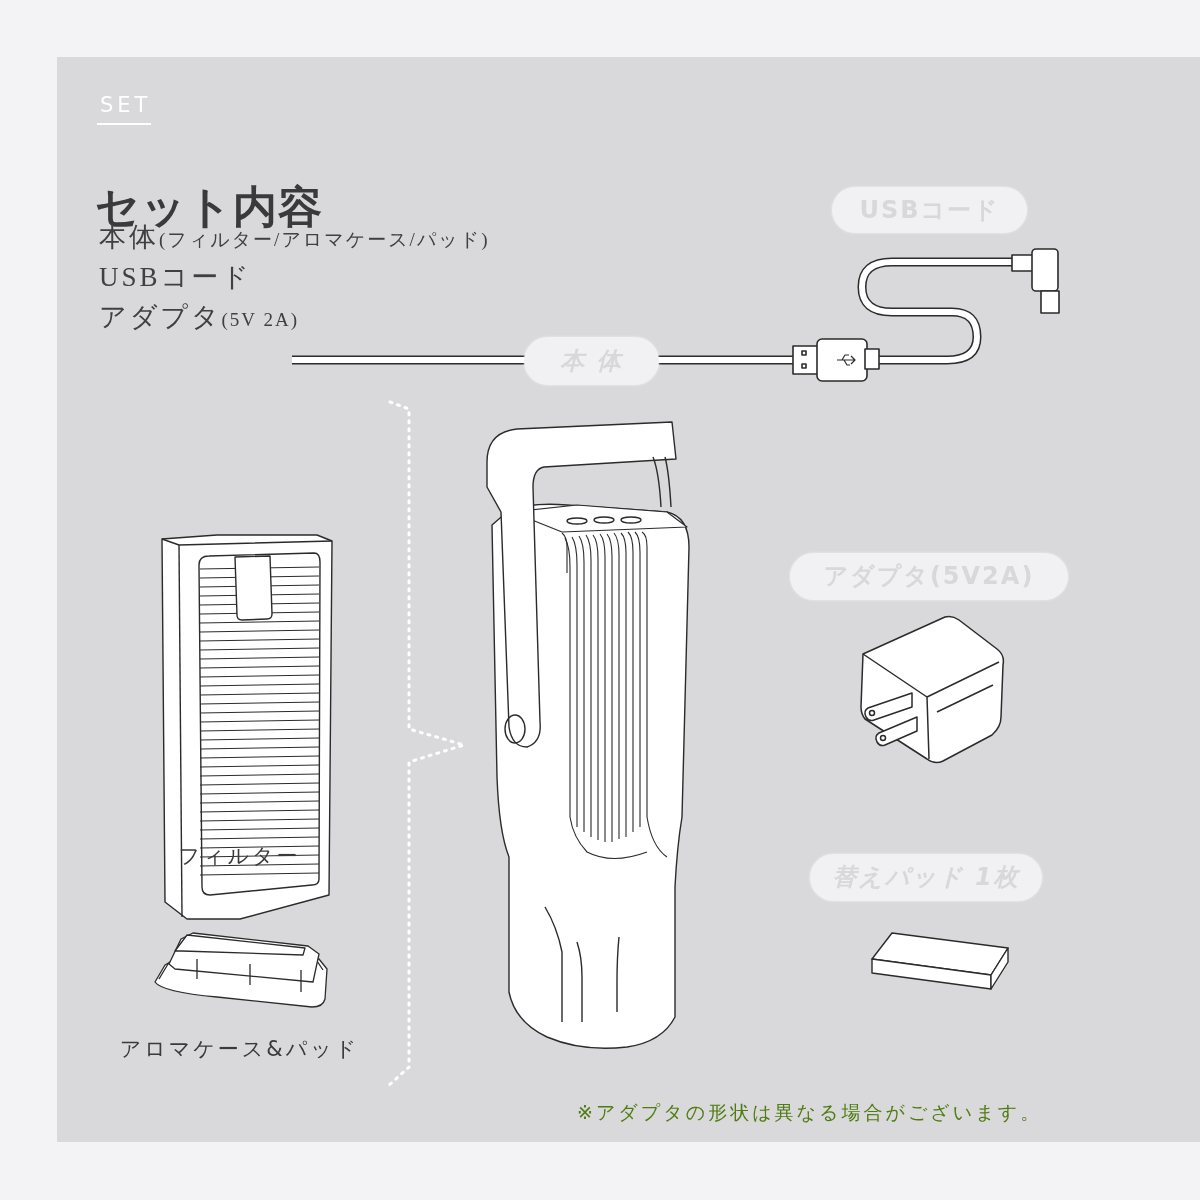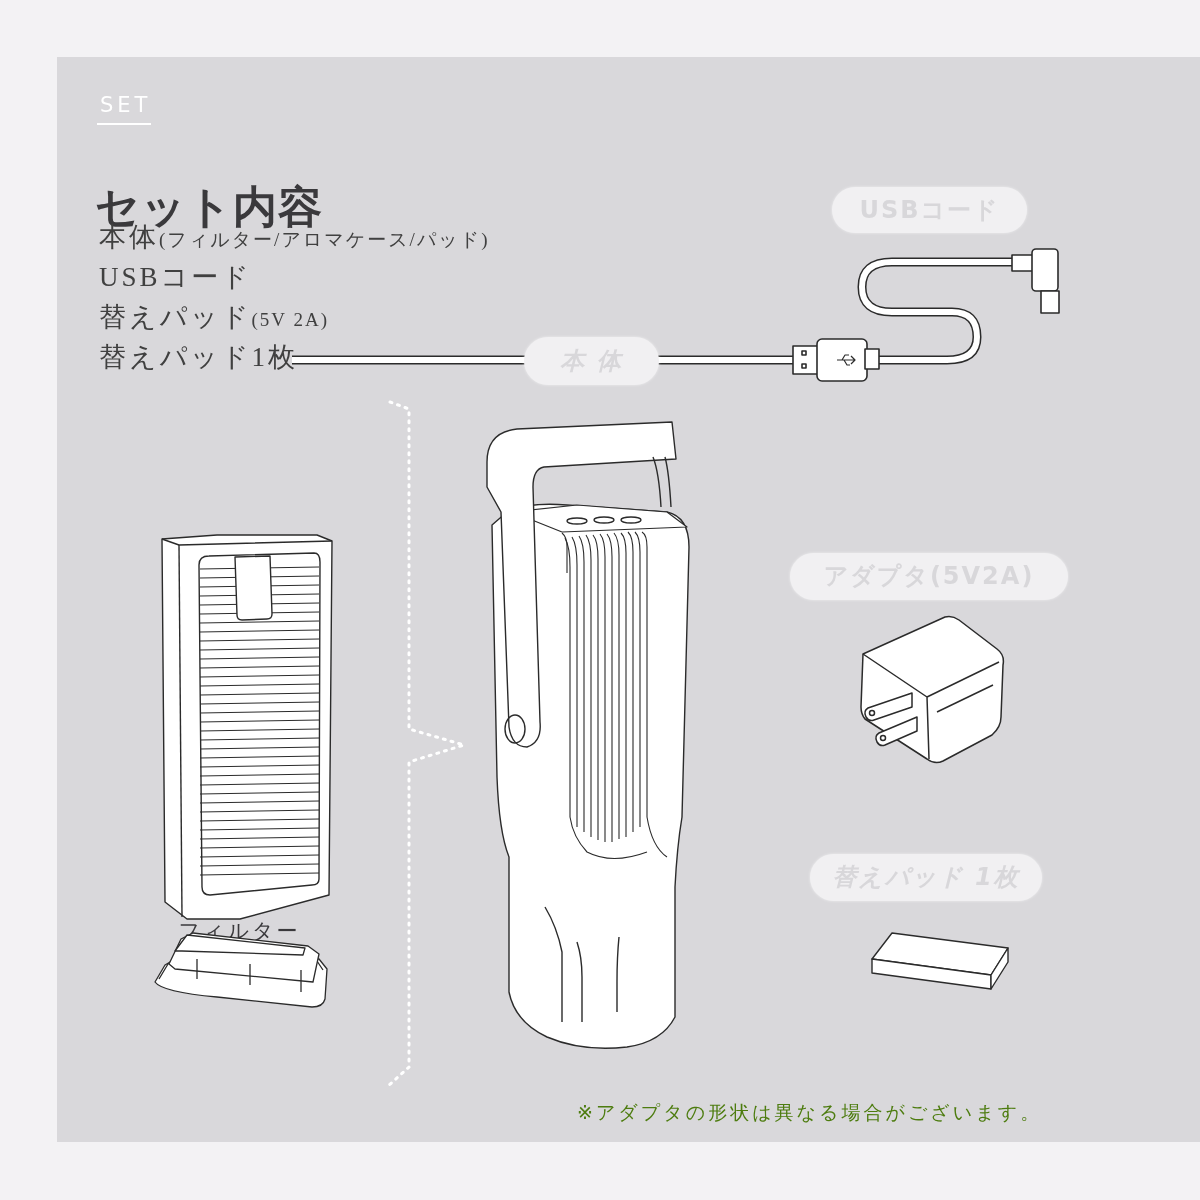--- a/index.html
+++ b/index.html
@@ -44,22 +44,21 @@
 
 <div class="frame">
 
   <div class="abs set-label">SET</div>
   <div class="abs set-underline"></div>
   <div class="abs title">セット内容</div>
 
   <div class="abs list">
     <div class="list-item"><span>本体</span><span class="sub">(フィルター/アロマケース/パッド)</span></div>
     <div class="list-item"><span>USBコード</span></div>
-    <div class="list-item"><span>替えパッド</span><span class="sub">(5V 2A)</span></div>
-    <div class="list-item"><span>替えパッド1枚</span></div>
+    <div class="list-item"><span>アダプタ</span><span class="sub">(5V 2A)</span></div>
   </div>
 
   <div class="abs pill" style="left:775px; top:130px; width:195px; height:46px; line-height:46px;">USBコード</div>
 
   <svg style="left:0;top:0;" width="1085" height="1085" viewBox="0 0 1085 1085">
     <g fill="#ffffff" stroke="#2b2b2b" stroke-width="1.6" stroke-linejoin="round">
 
       <path d="M235 303 L890 303 Q920 303 920 280 L920 280 Q920 255 895 255 L835 255 Q805 255 805 230 Q805 205 835 205 L960 205" fill="none" stroke="#2b2b2b" stroke-width="9"></path>
       <path d="M235 303 L890 303 Q920 303 920 280 Q920 255 895 255 L835 255 Q805 255 805 230 Q805 205 835 205 L960 205" fill="none" stroke="#ffffff" stroke-width="6"></path>
 
@@ -159,33 +158,34 @@
         <line x1="143" y1="773" x2="262" y2="771"></line>
         <line x1="143" y1="782" x2="262" y2="780"></line>
         <line x1="143" y1="791" x2="262" y2="789"></line>
         <line x1="143" y1="800" x2="262" y2="798"></line>
         <line x1="143" y1="809" x2="262" y2="807"></line>
         <line x1="143" y1="818" x2="262" y2="816"></line>
       </g>
       <path d="M178 500 L213 499 L215 557 Q215 562 210 562 L185 563 Q180 563 180 558 Z"></path>
     </g>
   </svg>
-  <div class="abs caption" style="left:100px; top:860px; width:165px;">フィルター</div>
+  <div class="abs caption" style="left:100px; top:785px; width:165px;">フィルター</div>
 
   <svg style="left:0;top:0;" width="1085" height="1085" viewBox="0 0 1085 1085">
     <g fill="#ffffff" stroke="#2b2b2b" stroke-width="1.3" stroke-linejoin="round">
       <path d="M98 925 L108 908 L142 888 L262 902 L270 912 L268 942 Q266 950 255 950 L160 940 Q105 935 98 925 Z"></path>
       <path d="M102 922 L111 907 L143 890 L260 904 L266 913" fill="none"></path>
       <path d="M112 907 L124 882 L136 876 L251 889 L262 897 L256 925 L118 912 Z"></path>
       <path d="M118 894 L130 878 L248 891 L246 898 L125 894 Z"></path>
       <line x1="140" y1="902" x2="140" y2="922" fill="none"></line>
       <line x1="193" y1="907" x2="193" y2="928" fill="none"></line>
       <line x1="244" y1="913" x2="244" y2="935" fill="none"></line>
     </g>
   </svg>
+  <div class="abs caption" style="left:50px; top:978px; width:265px;">アロマケース&amp;パッド</div>
 
   <div class="abs pill" style="left:733px; top:468px; width:278px; height:47px; line-height:47px;margin-top:28px;">アダプタ(5V2A)</div>
 
   <svg style="left:0;top:0;" width="1085" height="1085" viewBox="0 0 1085 1085">
     <g fill="#ffffff" stroke="#2b2b2b" stroke-width="1.5" stroke-linejoin="round">
       <path d="M806 597 L888 560 Q895 558 902 563 L940 592 Q948 598 946 608 L944 660 Q944 670 935 678 L886 704 Q878 708 870 702 L808 662 Q804 657 804 650 Z"></path>
       <path d="M806 597 L870 640 L872 702" fill="none"></path>
       <path d="M870 640 L942 605" fill="none"></path>
       <line x1="880" y1="655" x2="936" y2="628"></line>
       <path d="M855 636 L811 651 Q806 654 809 660 Q812 665 817 663 L855 650 Z"></path>

